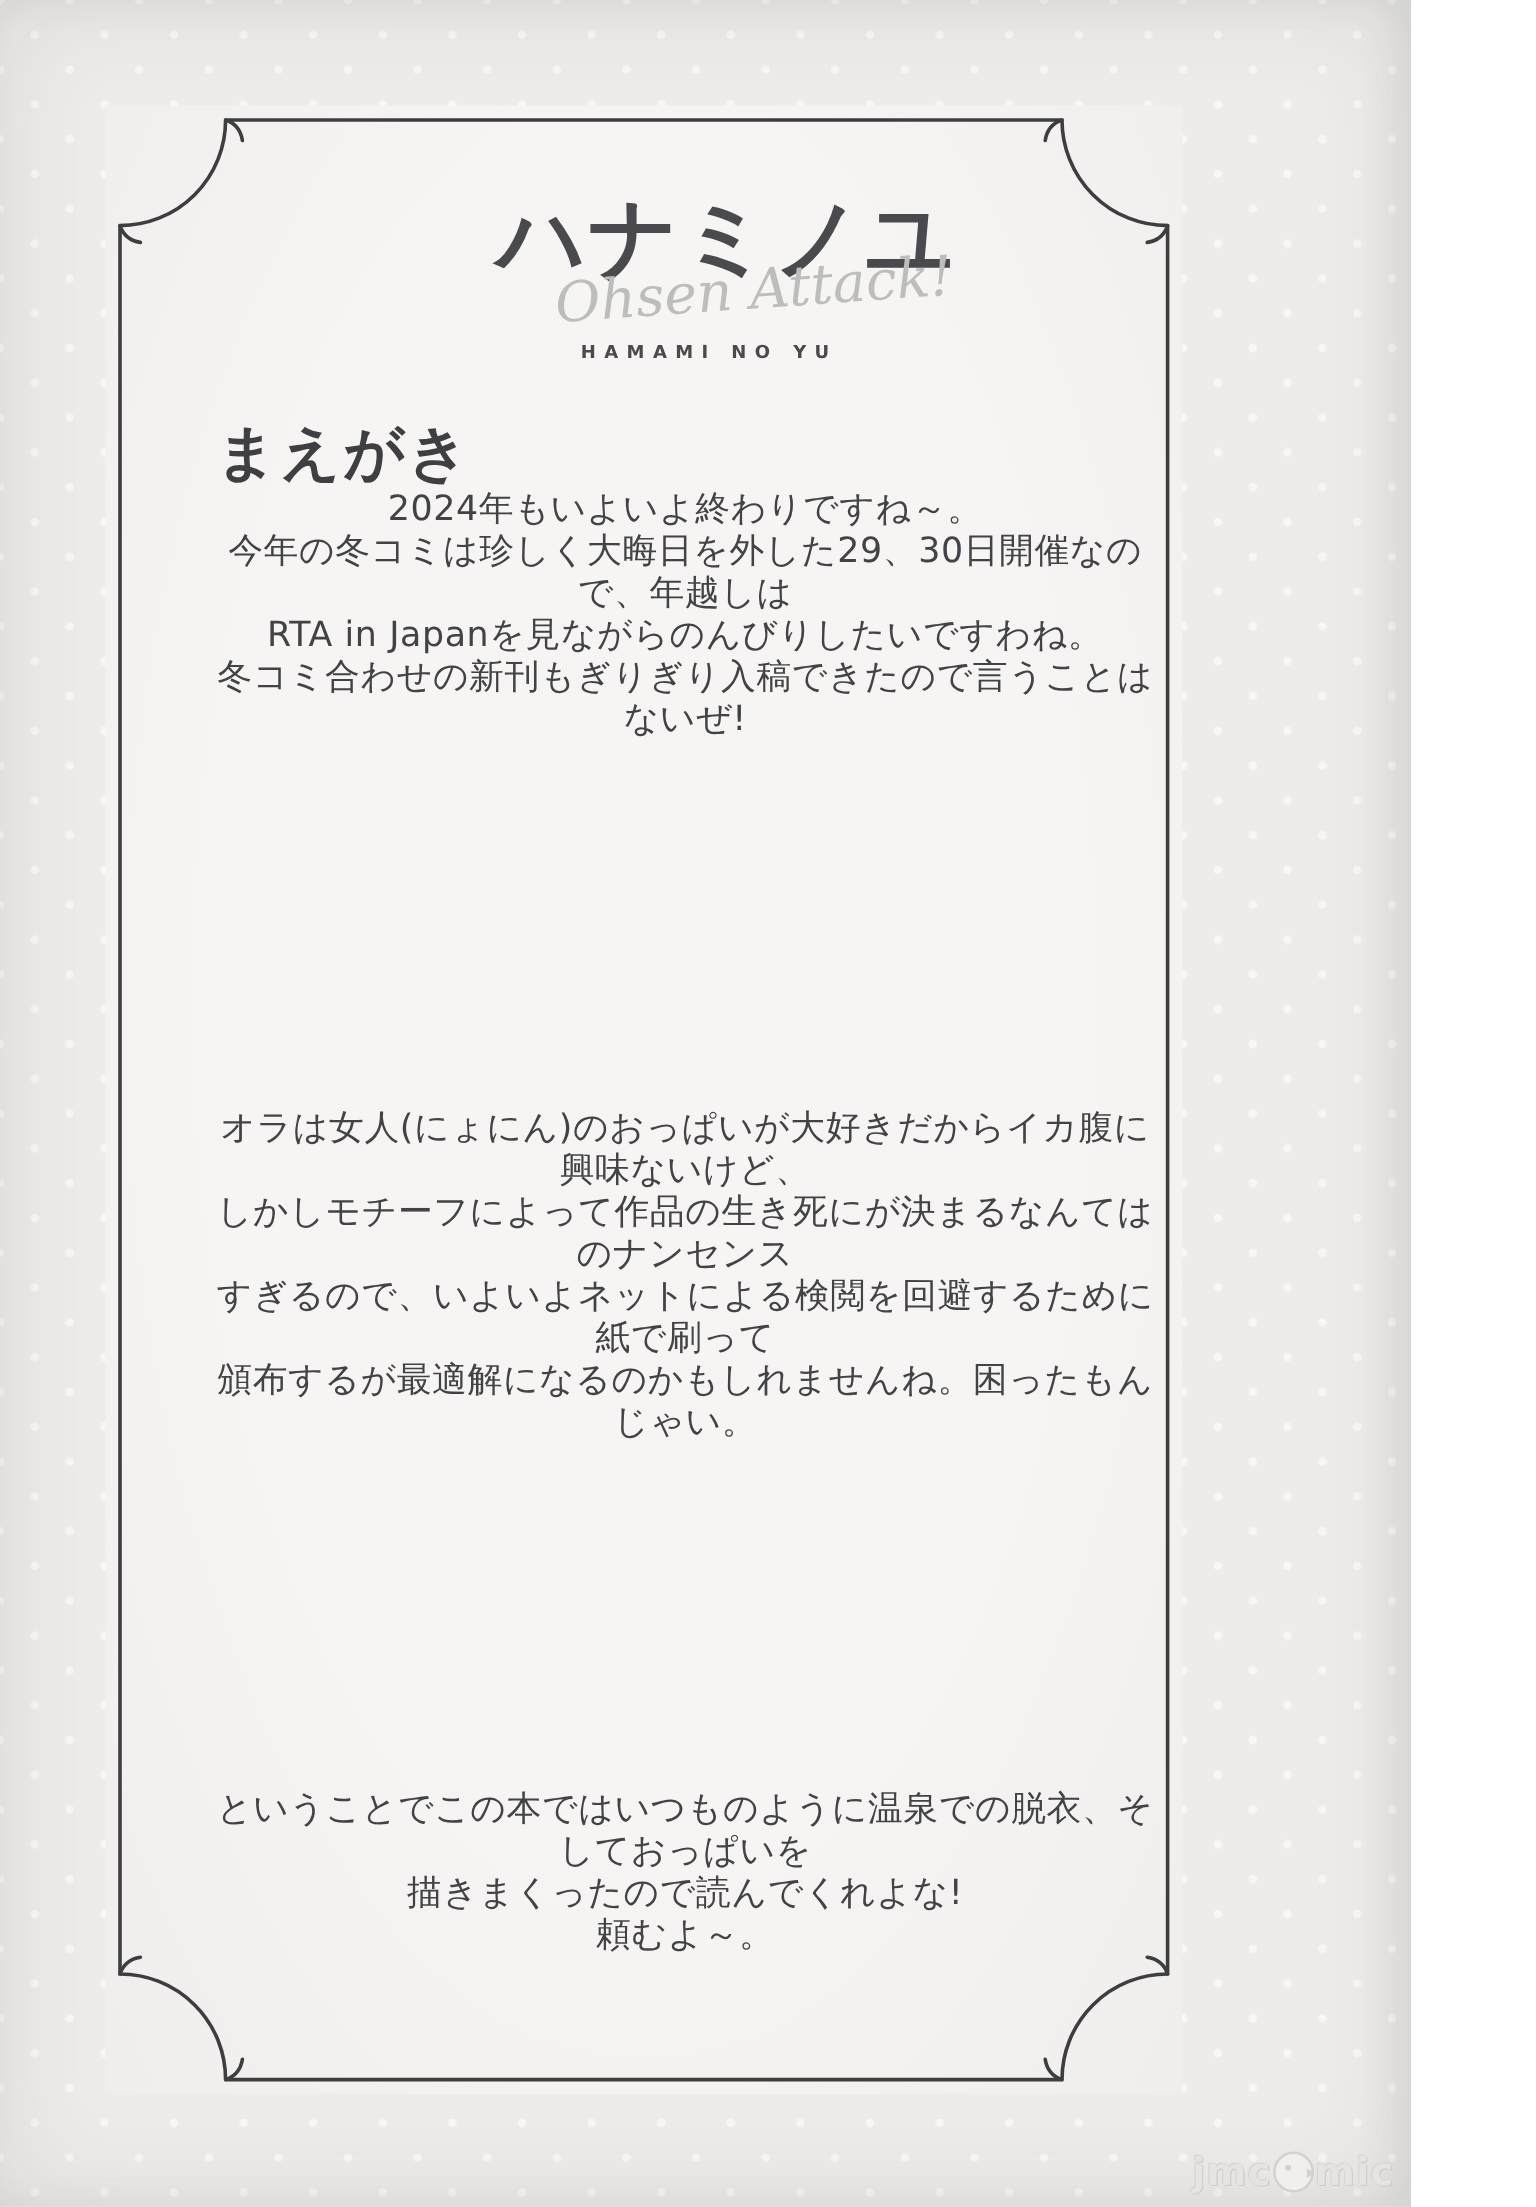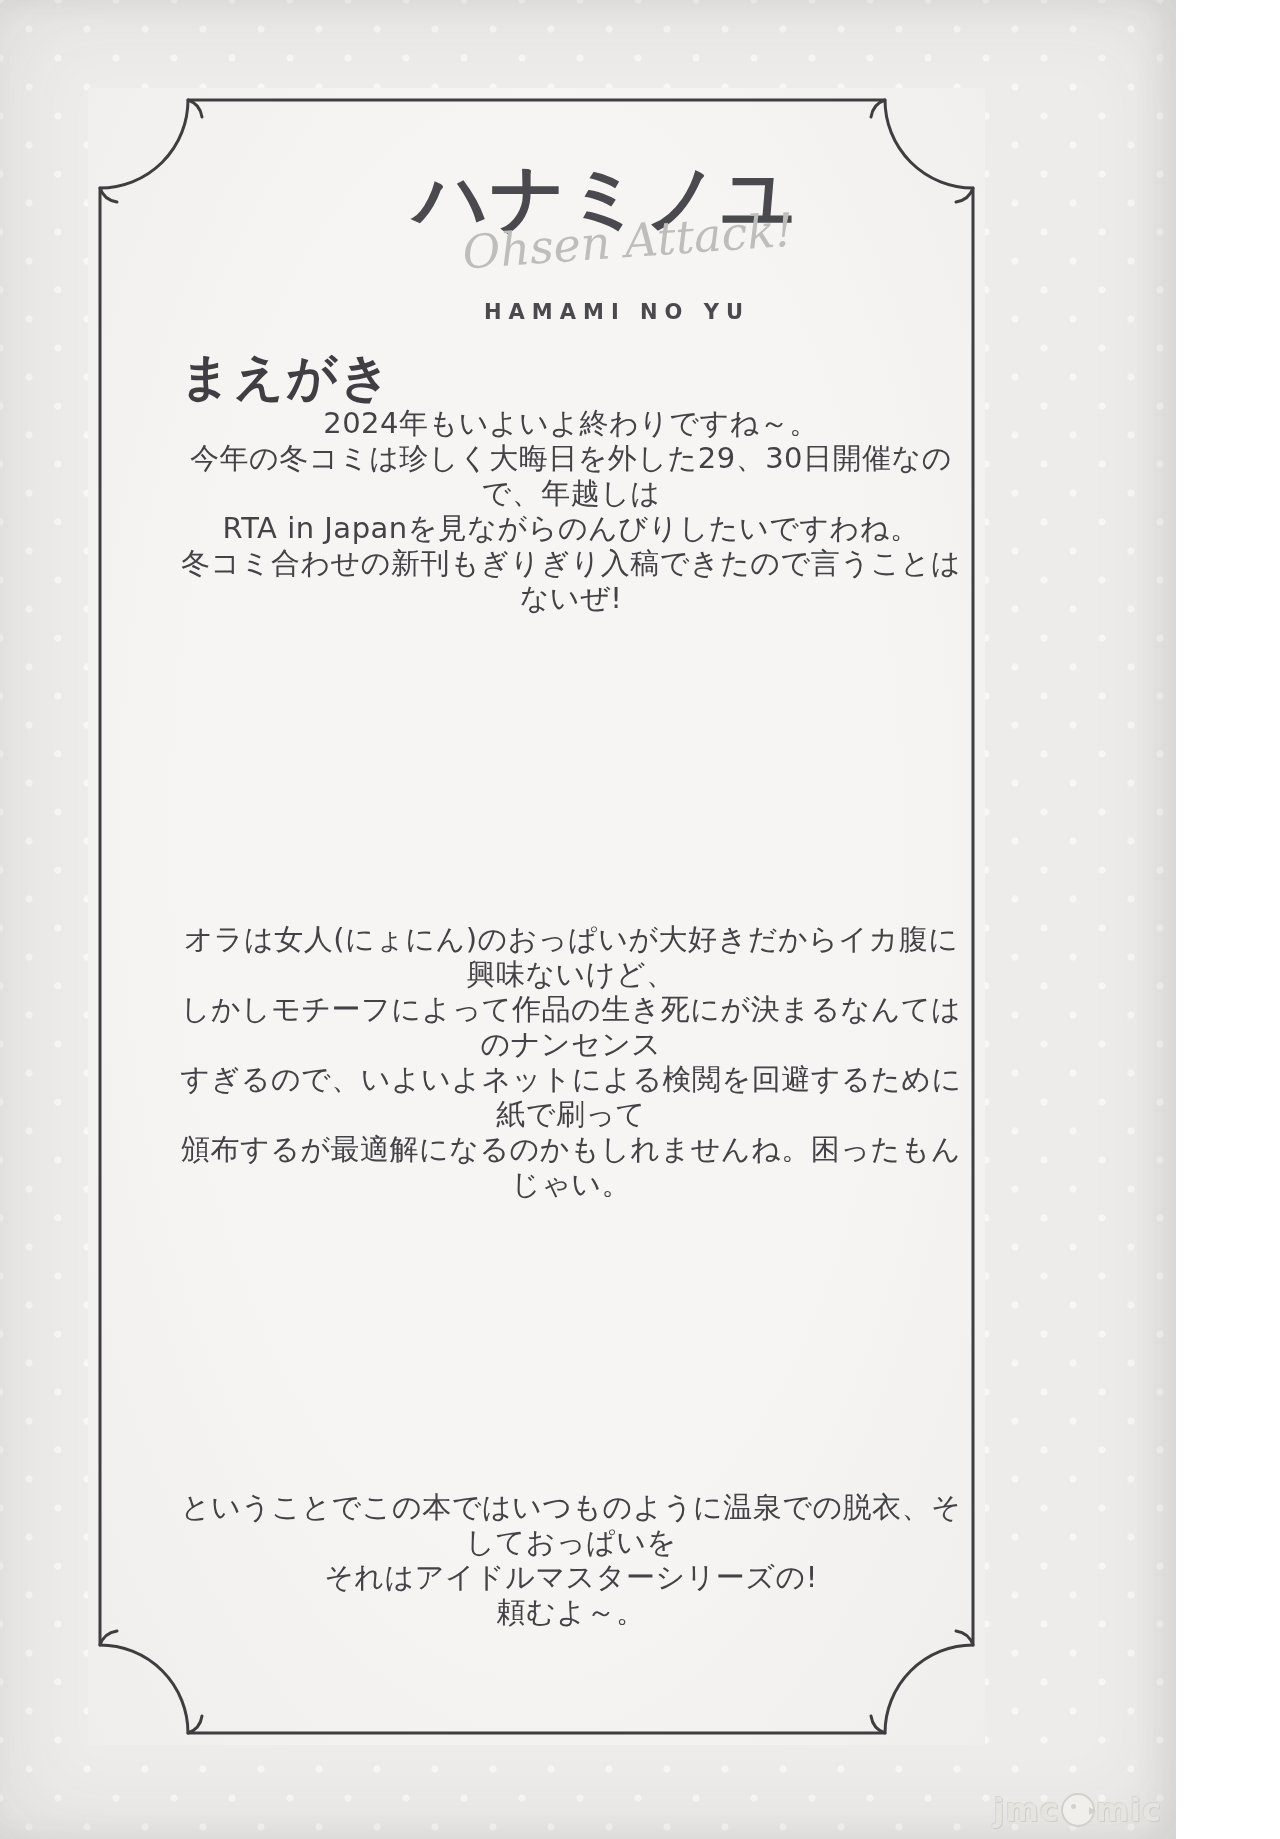--- a/index.html
+++ b/index.html
@@ -49,26 +49,25 @@
     font-style:italic;
     font-size:46px;
     color:#bdbdbb;
     transform:rotate(-4deg);
     z-index:3;
     white-space:nowrap;
   }
   .title-roman{
     position:absolute;
     left:484px; top:284px;
-    font-size:21px; font-weight:700;
+    font-size:15px; font-weight:700;
     letter-spacing:7px;
     color:#4a4a4e;
     z-index:2;
     white-space:nowrap;
-    margin-top:16px;
   }
   .heading{
     position:absolute;
     left:180px; top:344px;
     font-size:50px; font-weight:700;
     color:#3f3f43;
     letter-spacing:2px;
   }
   .para{
     position:absolute;
@@ -145,21 +144,21 @@
 
   <div class="para p1">2024年もいよいよ終わりですね～。
 今年の冬コミは珍しく大晦日を外した29、30日開催なので、年越しは
 RTA in Japanを見ながらのんびりしたいですわね。
 冬コミ合わせの新刊もぎりぎり入稿できたので言うことはないぜ!</div>
   <div class="para p3">オラは女人(にょにん)のおっぱいが大好きだからイカ腹に興味ないけど、
 しかしモチーフによって作品の生き死にが決まるなんてはのナンセンス
 すぎるので、いよいよネットによる検閲を回避するために紙で刷って
 頒布するが最適解になるのかもしれませんね。困ったもんじゃい。</div>
   <div class="para p6">ということでこの本ではいつものように温泉での脱衣、そしておっぱいを
-それはアイドルマスターシリーズの!
+描きまくったので読んでくれよな!
 頼むよ～。</div>
 
   <div class="watermark">
     <span>jmc</span>
     <span class="chick">
         <span class="eye"></span>
         <span class="beak"></span>
       </span>
     <span>mic</span>
   </div>

